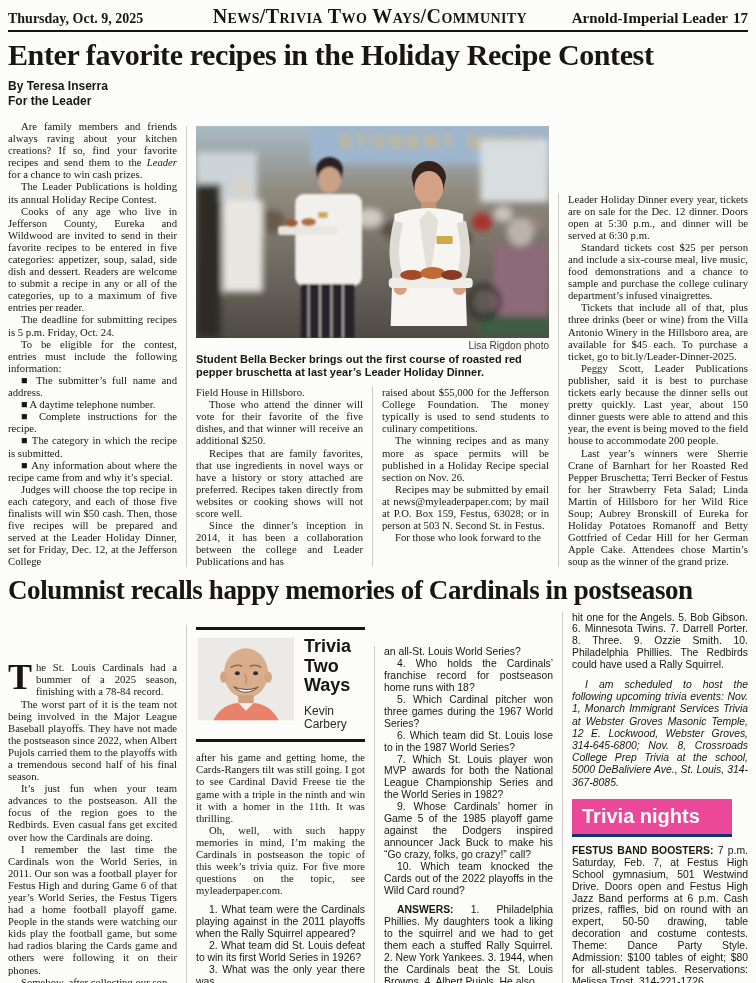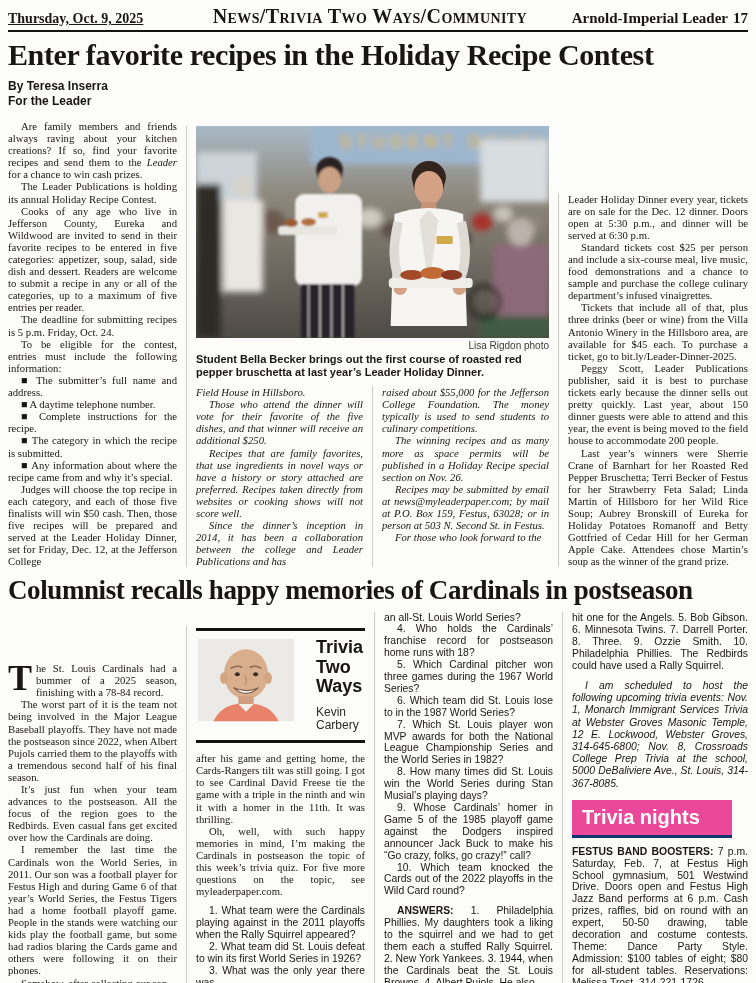--- a/index.html
+++ b/index.html
@@ -2,49 +2,49 @@
 <html><head>
 <meta charset="utf-8">
 <style>
   html,body{margin:0;padding:0;background:#9a9a96;}
   .page{width:756px;height:983px;background:#fcfcfa;color:#181614;margin:0 auto;
         box-sizing:border-box;padding:6px 8px;overflow:hidden;
         font-family:"Liberation Serif",serif;}
   
   .masthead{display:flex;align-items:baseline;border-bottom:2.5px solid #141414;
             padding-bottom:4px;}
-  .mh-date{font:bold 14px/1 "Liberation Serif",serif;flex:0 0 170px;text-decoration:underline;}
+  .mh-date{font:bold 14px/1 "Liberation Serif",serif;flex:0 0 170px;}
   .mh-section{flex:1;text-align:center;font:bold 20px/1 "Liberation Serif",serif;
               font-variant:small-caps;letter-spacing:.4px;}
   .mh-paper{font:bold 15px/1 "Liberation Serif",serif;margin-left:10px;}
   .mh-page{font:bold 15px/1 "Liberation Serif",serif;margin-left:5px;}
   
   .h1{font:bold 30px/1.04 "Liberation Serif",serif;letter-spacing:-.4px;margin:7px 0 7px;}
   .h2{font:bold 27px/1.04 "Liberation Serif",serif;letter-spacing:-.4px;margin:9px 0 7px;}
   
   .cols{display:flex;align-items:flex-end;}
   .col{box-sizing:border-box;min-width:0;}
   .cols > .col + .col{border-left:1px solid #ccccc6;padding-left:9px;}
   .cols > .col{padding-right:9px;}
   .cols > .col:last-child{padding-right:0;}
   p.b{font-size:10.7px;line-height:12.1px;text-align:justify;margin:0;text-indent:13px;}
   p.b.noind{text-indent:0;}
   .byline{font:bold 12px/1.2 "Liberation Sans",sans-serif;margin:2px 0 12px;}
   
   .photo{width:100%;height:212px;display:block;background:#777;}
   .credit{font:10px/1.2 "Liberation Sans",sans-serif;text-align:right;color:#3a3a3a;margin:2px 0 1px;}
   .caption{font:bold 11px/13.2px "Liberation Sans",sans-serif;margin:0 0 7px;}
-  .midcols{display:flex;font-style:italic;}
+  .midcols{display:flex;}
   .midcols .mcol{flex:1;box-sizing:border-box;min-width:0;}
   .midcols .mcol + .mcol{border-left:1px solid #ccccc6;padding-left:9px;}
   .midcols .mcol:first-child{padding-right:9px;}
   
   .dropcap{float:left;font:bold 36px/29px "Liberation Serif",serif;padding:2px 4px 0 0;}
   .colbox{border-top:3px solid #141414;border-bottom:3px solid #141414;
-          padding:7px 2px;display:flex;gap:22px;align-items:flex-start;margin:2px 0 9px;}
+          padding:7px 2px;display:flex;gap:10px;align-items:flex-start;margin:2px 0 9px;}
   .colbox .cphoto{flex:0 0 96px;height:84px;}
   .colbox .ctitle{font:bold 18px/1.08 "Liberation Sans",sans-serif;width:64px;}
   .colbox .cname{font:12px/1.15 "Liberation Sans",sans-serif;color:#2b2b2b;margin-top:9px;}
   .qa p{font-family:"Liberation Sans",sans-serif;font-size:10.4px;line-height:11.9px;
         text-align:justify;margin:0;text-indent:13px;}
   .qa p.noind{text-indent:0;}
   .gap8{height:8px;}
   .note{font:italic 10.4px/12.2px "Liberation Sans",sans-serif;text-align:justify;margin:0;text-indent:13px;}
   .banner{background:#ec4899;border-bottom:3px solid #123472;color:#fff;
           font:bold 20px/1 "Liberation Sans",sans-serif;padding:7px 10px 8px;
@@ -226,21 +226,20 @@
       </div>
     </div>
 
     <div class="col" style="flex:0 0 188px;">
       <div class="qa">
         <p class="noind">an all-St. Louis World Series?</p>
         <p>4. Who holds the Cardinals’ franchise record for postseason home runs with 18?</p>
         <p>5. Which Cardinal pitcher won three games during the 1967 World Series?</p>
         <p>6. Which team did St. Louis lose to in the 1987 World Series?</p>
         <p>7. Which St. Louis player won MVP awards for both the National League Championship Series and the World Series in 1982?</p>
-        <p>8. How many times did St. Louis win the World Series during Stan Musial’s playing days?</p>
         <p>9. Whose Cardinals’ homer in Game 5 of the 1985 playoff game against the Dodgers inspired announcer Jack Buck to make his “Go crazy, folks, go crazy!” call?</p>
         <p>10. Which team knocked the Cards out of the 2022 playoffs in the Wild Card round?</p>
         <div class="gap8"></div>
         <p><span class="bold">ANSWERS:</span><span> 1. Philadelphia Phillies. My daughters took a liking to the squirrel and we had to get them each a stuffed Rally Squirrel. 2. New York Yankees. 3. 1944, when the Cardinals beat the St. Louis Browns. 4. Albert Pujols. He also</span></p>
       </div>
     </div>
 
     <div class="col" style="flex:1;">
       <div class="qa">
         <p class="noind">hit one for the Angels. 5. Bob Gibson. 6. Minnesota Twins. 7. Darrell Porter. 8. Three. 9. Ozzie Smith. 10. Philadelphia Phillies. The Redbirds could have used a Rally Squirrel.</p>

